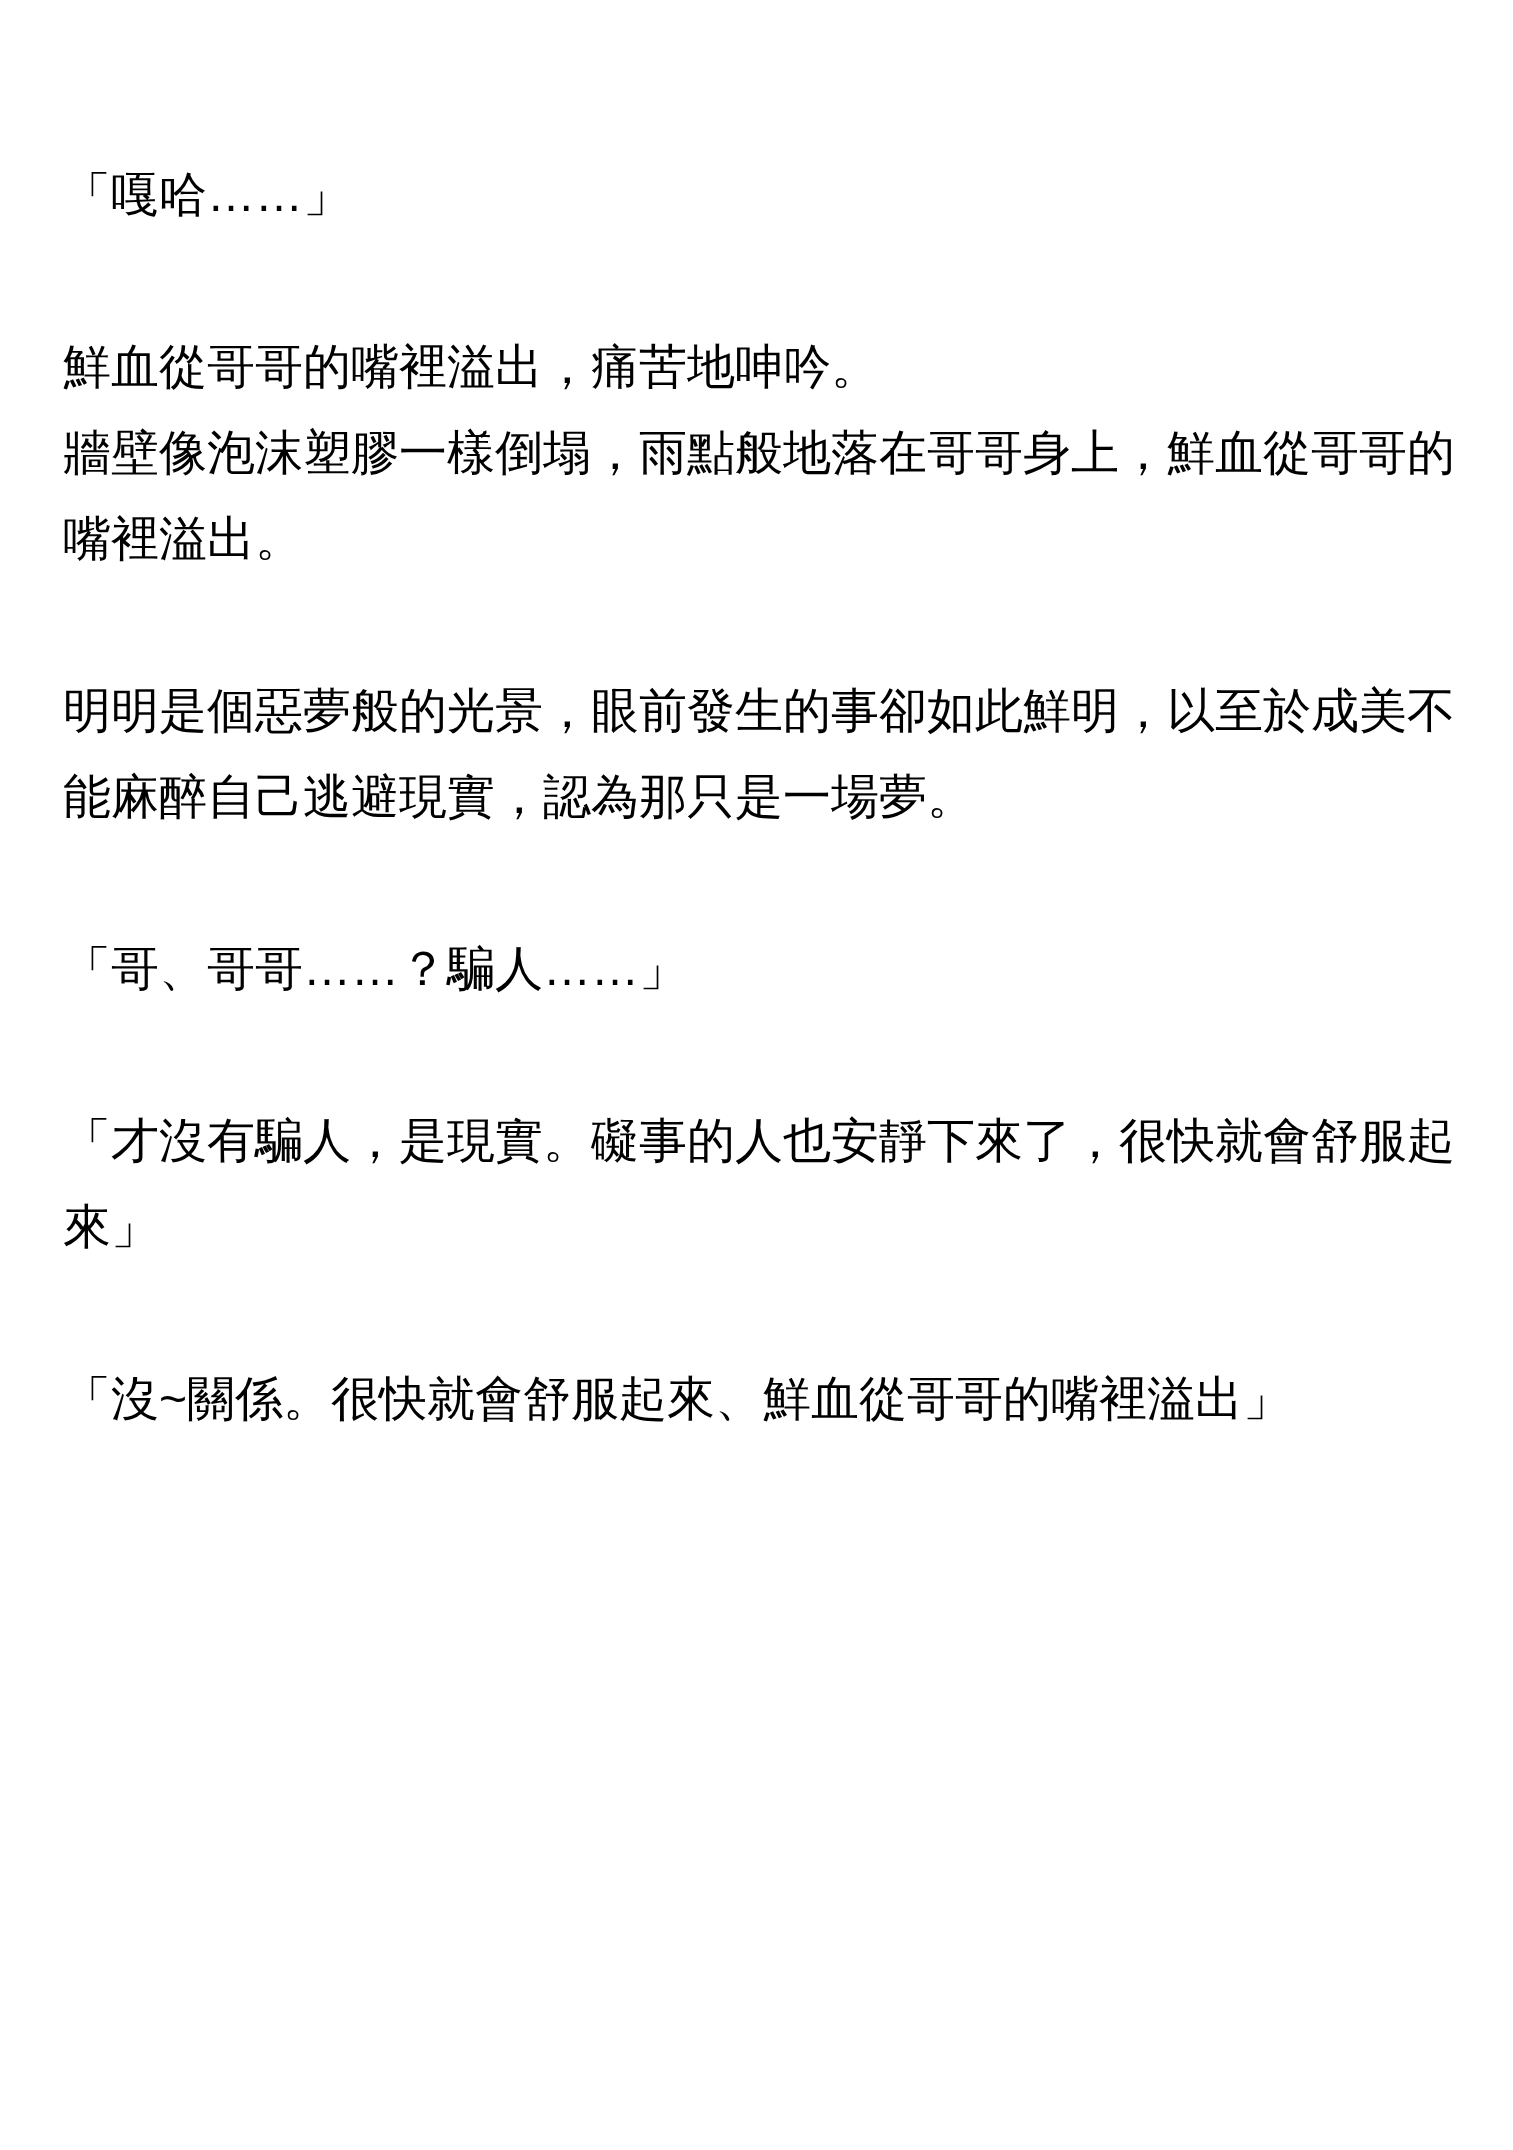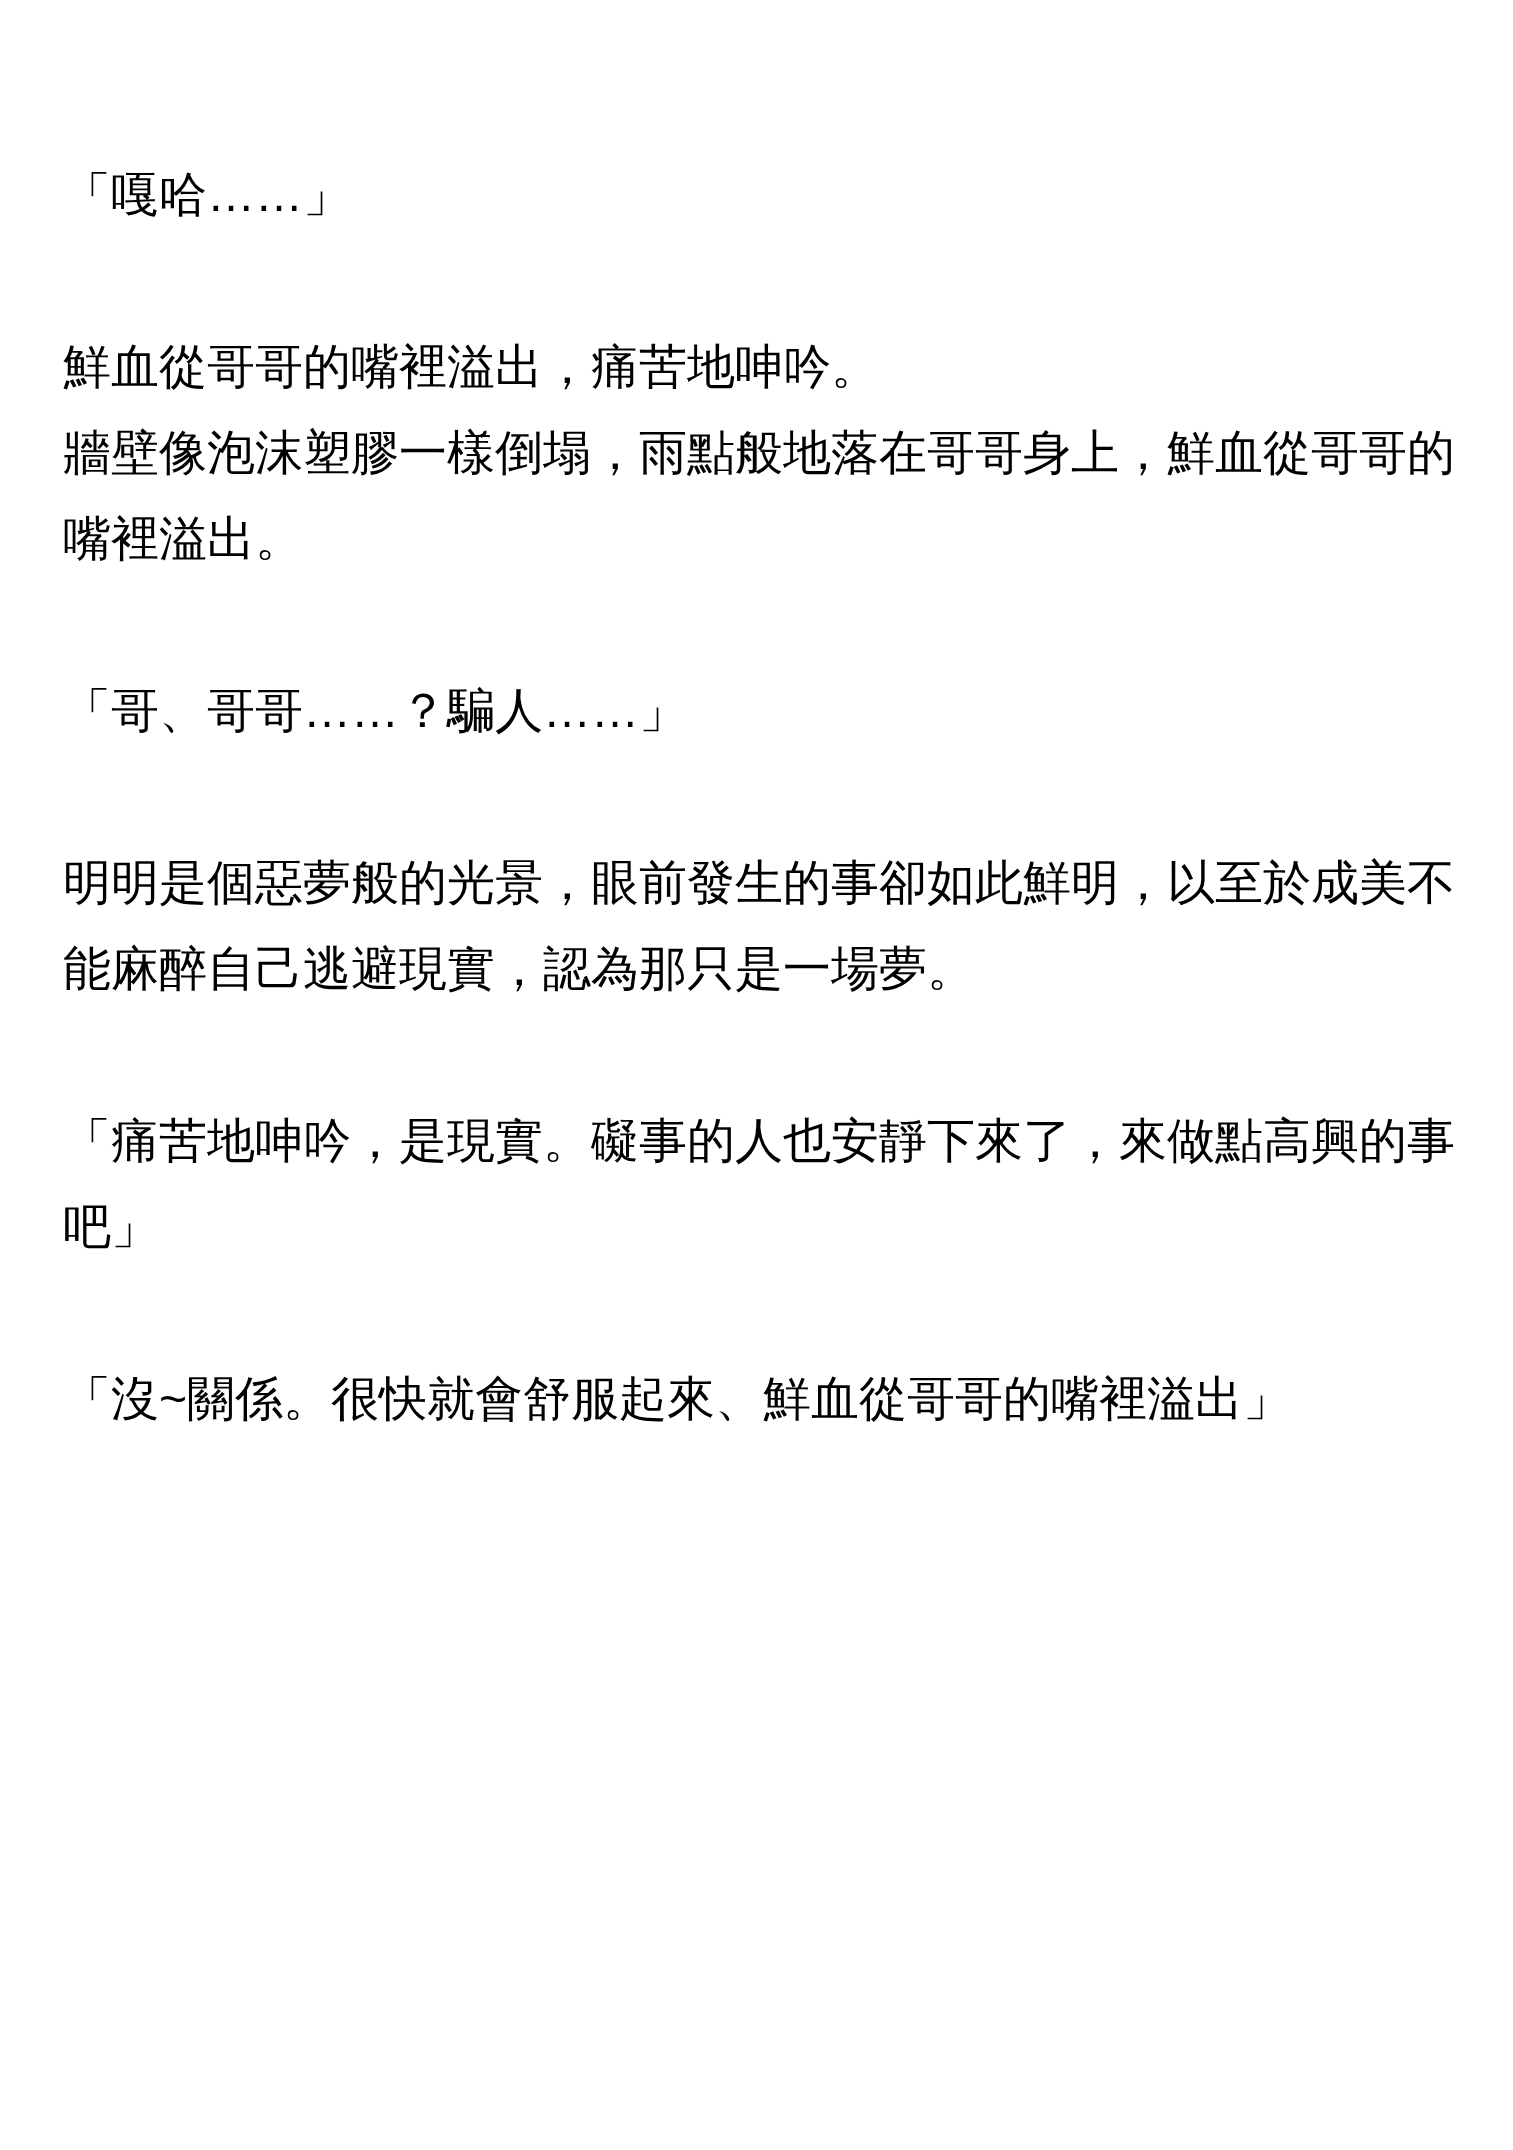--- a/index.html
+++ b/index.html
@@ -34,17 +34,17 @@
     margin-bottom: 0;
   }
 </style>
 </head>
 <body>
 
 <div class="page">
   <p class="para">「嘎哈……」</p>
   <p class="para">鮮血從哥哥的嘴裡溢出，痛苦地呻吟。
 牆壁像泡沫塑膠一樣倒塌，雨點般地落在哥哥身上，鮮血從哥哥的嘴裡溢出。</p>
+  <p class="para">明明是個惡夢般的光景，眼前發生的事卻如此鮮明，以至於成美不能麻醉自己逃避現實，認為那只是一場夢。</p>
   <p class="para">「哥、哥哥……？騙人……」</p>
-  <p class="para">明明是個惡夢般的光景，眼前發生的事卻如此鮮明，以至於成美不能麻醉自己逃避現實，認為那只是一場夢。</p>
-  <p class="para">「痛苦地呻吟，是現實。礙事的人也安靜下來了，來做點高興的事吧」</p>
+  <p class="para">「才沒有騙人，是現實。礙事的人也安靜下來了，很快就會舒服起來」</p>
   <p class="para">「沒~關係。很快就會舒服起來、鮮血從哥哥的嘴裡溢出」</p>
 </div>
 
 </body></html>

